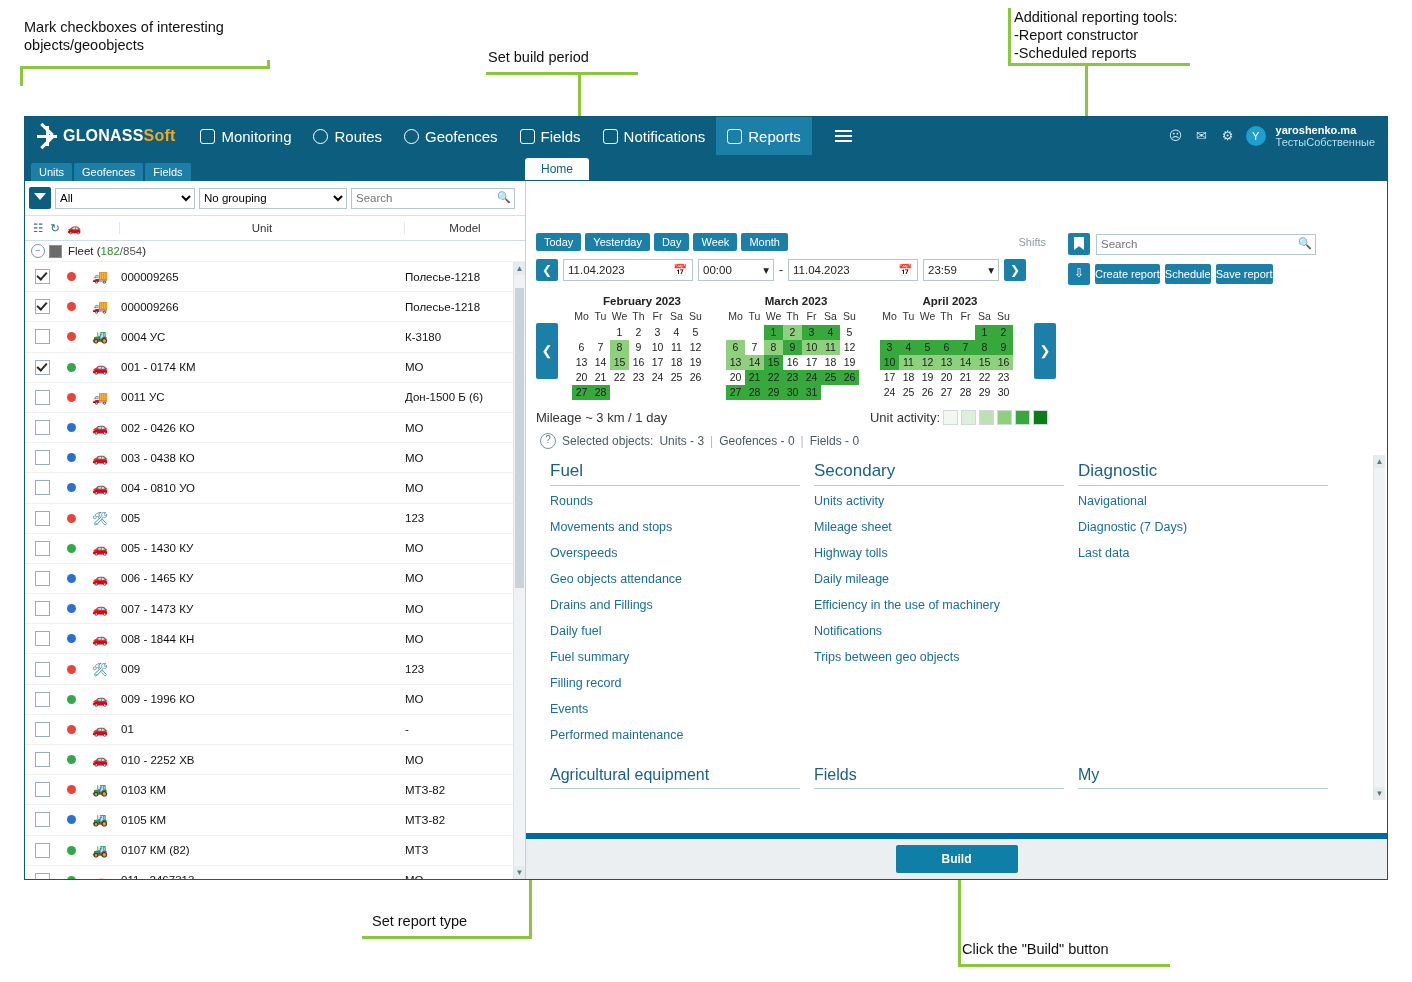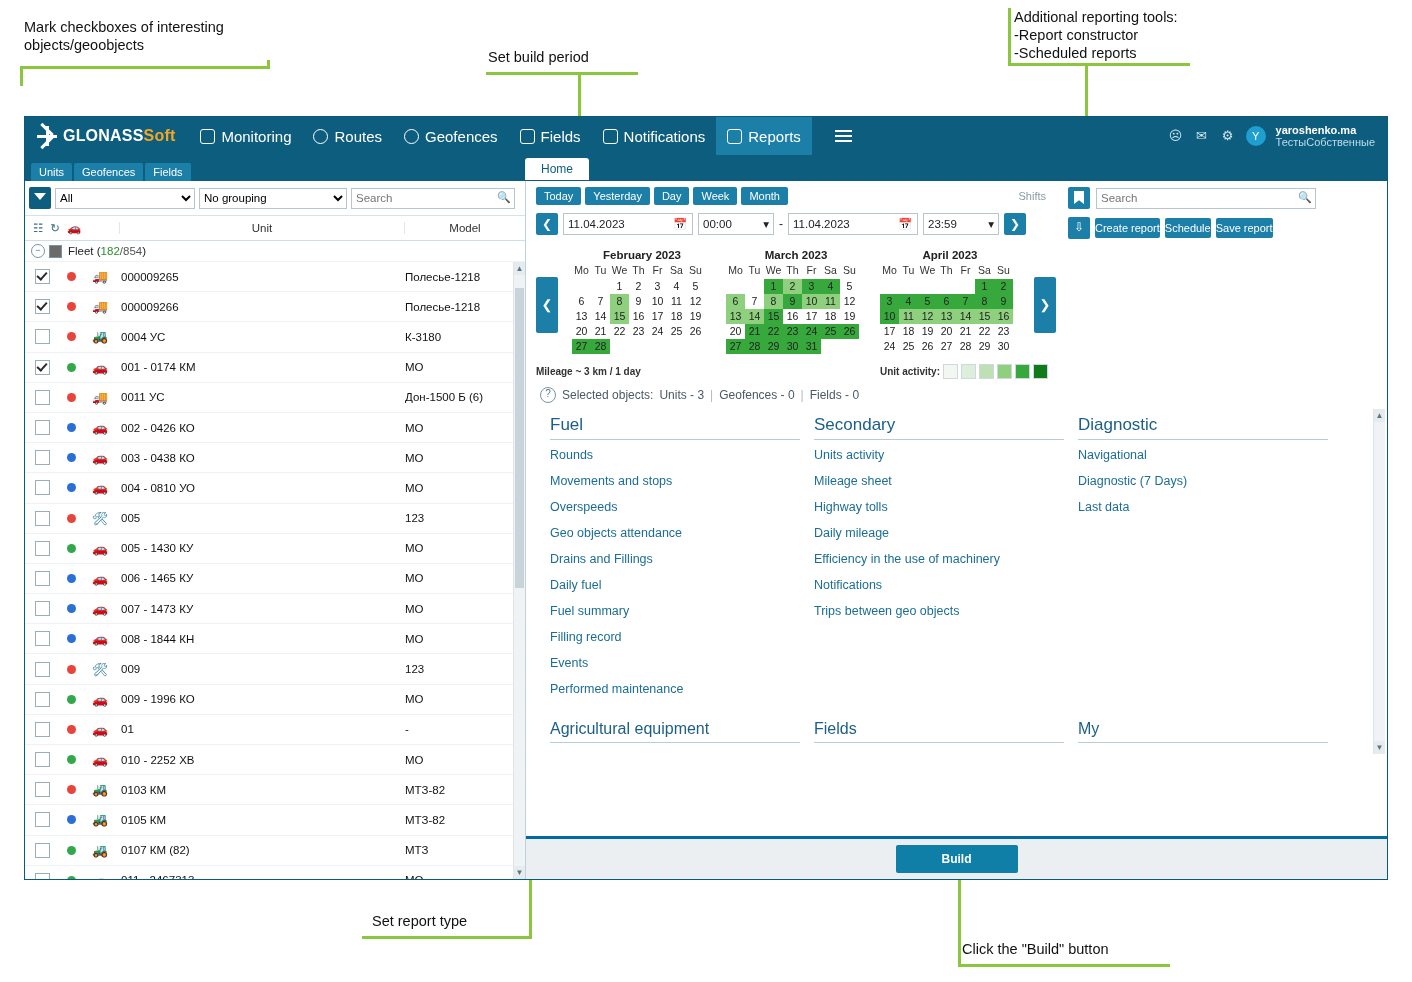--- a/index.html
+++ b/index.html
@@ -70,37 +70,37 @@
   .row .dot{width:24px;display:flex;justify-content:center;}
   .dot i{width:9px;height:9px;border-radius:50%;display:block;}
   .row .veh{width:34px;display:flex;justify-content:center;color:#1b6d96;font-size:13px;}
   .row .name{flex:1;padding-left:4px;color:#111;}
   .row .model{width:120px;padding-left:6px;color:#111;}
   .scrollbar{position:absolute;right:0;top:0;width:11px;height:100%;background:#f0f3f5;border-left:1px solid #dde5e9;}
   .thumb{position:absolute;left:1px;top:26px;width:9px;height:300px;background:#c9d4da;}
   .sbtn{position:absolute;left:0;width:11px;height:13px;background:#e6ebee;text-align:center;font-size:8px;line-height:13px;color:#5b7683;}
 
   .rightpanel{flex:1;display:flex;flex-direction:column;background:#fff;}
-  .rtop{display:flex;}
+  .rtop{display:flex;margin-top:46px;}
   .calcol{width:520px;padding:6px 0 0 10px;}
   .periodrow{display:flex;align-items:center;gap:4px;}
   .pbtn{background:#1b7fa8;color:#fff;font-size:11px;padding:3px 8px;border-radius:2px;}
   .shifts{margin-left:auto;color:#8a9aa3;font-size:11px;padding-right:10px;}
   .daterow{display:flex;align-items:center;gap:5px;margin-top:8px;}
   .arrowb{width:22px;height:22px;background:#1b7fa8;color:#fff;text-align:center;line-height:22px;font-size:12px;border-radius:2px;}
   .dfield{width:120px;height:20px;border:1px solid #b6c6ce;font-size:11.5px;display:flex;align-items:center;padding:0 4px;justify-content:space-between;}
   .tfield{width:66px;height:20px;border:1px solid #b6c6ce;font-size:11.5px;display:flex;align-items:center;padding:0 4px;justify-content:space-between;}
   .cals{display:flex;gap:14px;margin-top:14px;align-items:flex-start;}
   .calnav{width:22px;height:56px;background:#1b7fa8;color:#fff;text-align:center;line-height:56px;font-size:13px;border-radius:2px;margin-top:28px;}
   .cal{width:140px;}
   .calhead{text-align:center;font-size:11.5px;font-weight:bold;margin-bottom:3px;}
   .caldow,.calwk{display:grid;grid-template-columns:repeat(7,19px);gap:0;}
   .caldow div{font-size:10.5px;text-align:center;color:#333;height:15px;}
   .calwk div{font-size:10.5px;text-align:center;height:15px;line-height:15px;color:#222;} .l3{background:#8fd07e;} .l4{background:#37a93c;color:#fff;}
-  .mileage{margin-top:10px;display:flex;align-items:center;font-size:10px;color:#333;font-weight:bold;}
+  .mileage{margin-top:10px;display:flex;align-items:center;font-size:13px;color:#333;}
   .activity{margin-left:auto;display:flex;align-items:center;gap:3px;padding-right:8px;}
   .activity i{width:13px;height:13px;display:block;border:1px solid #cfd9dd;}
 
   .rightcol{flex:1;padding:6px 10px 0 12px;}
   .rtools{display:flex;align-items:center;gap:6px;}
   .bookmark{width:22px;height:22px;background:#1b7fa8;position:relative;border-radius:2px;}
   .bookmark:after{content:"";position:absolute;left:6px;top:4px;width:10px;height:13px;background:#fff;clip-path:polygon(0 0,100% 0,100% 100%,50% 72%,0 100%);}
   .rsearch{position:relative;}
   .rsearch input{width:196px;height:19px;border:1px solid #b6c6ce;font-size:11.5px;padding:0 18px 0 4px;}
   .rsearch .mag{position:absolute;right:4px;top:3px;color:#6d8794;font-size:11px;}
@@ -113,21 +113,21 @@
   .sep{color:#aebcc3;}
 
   .reports{display:flex;padding:6px 0 0 24px;position:relative;}
   .rcol{width:250px;padding-right:14px;}
   .rtitle{font-size:17px;color:#1b5f86;border-bottom:1px solid #b9ccd6;padding-bottom:4px;margin-bottom:8px;}
   .rlink{display:block;color:#1b6d96;font-size:12.5px;margin-bottom:12px;}
   .rtitle2{font-size:16px;color:#1b5f86;border-bottom:1px solid #b9ccd6;padding-bottom:4px;}
   .rsection2{display:flex;padding:12px 0 0 24px;}
   .rscroll{position:absolute;right:2px;top:0;width:11px;height:345px;background:#f0f3f5;border-left:1px solid #dde5e9;}
 
-  .footer{height:40px;background:#eceff1;border-top:3px solid #0369a1;display:flex;align-items:center;justify-content:center;}
+  .footer{height:40px;background:#eceff1;border-top:6px solid #0369a1;display:flex;align-items:center;justify-content:center;}
   .buildbtn{background:#0f7fa8;color:#fff;font-size:12px;font-weight:bold;padding:7px 46px;border-radius:2px;}
 </style>
 </head>
 <body>
 
 <div class="anno" style="left:24px;top:18px;">Mark checkboxes of interesting
 objects/geoobjects</div>
 <div class="annoline" style="left:20px;top:66px;width:250px;height:3px;"></div>
 <div class="annoline" style="left:20px;top:66px;width:3px;height:20px;"></div>
 <div class="annoline" style="left:267px;top:60px;width:3px;height:8px;"></div>

